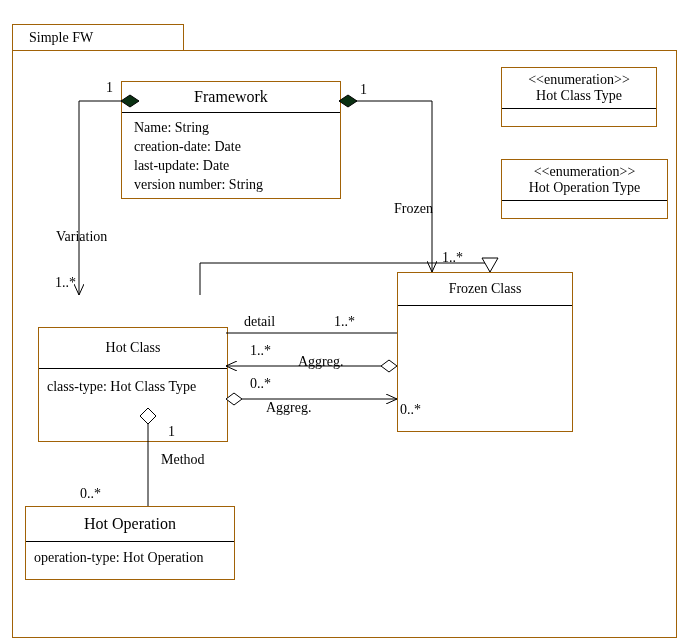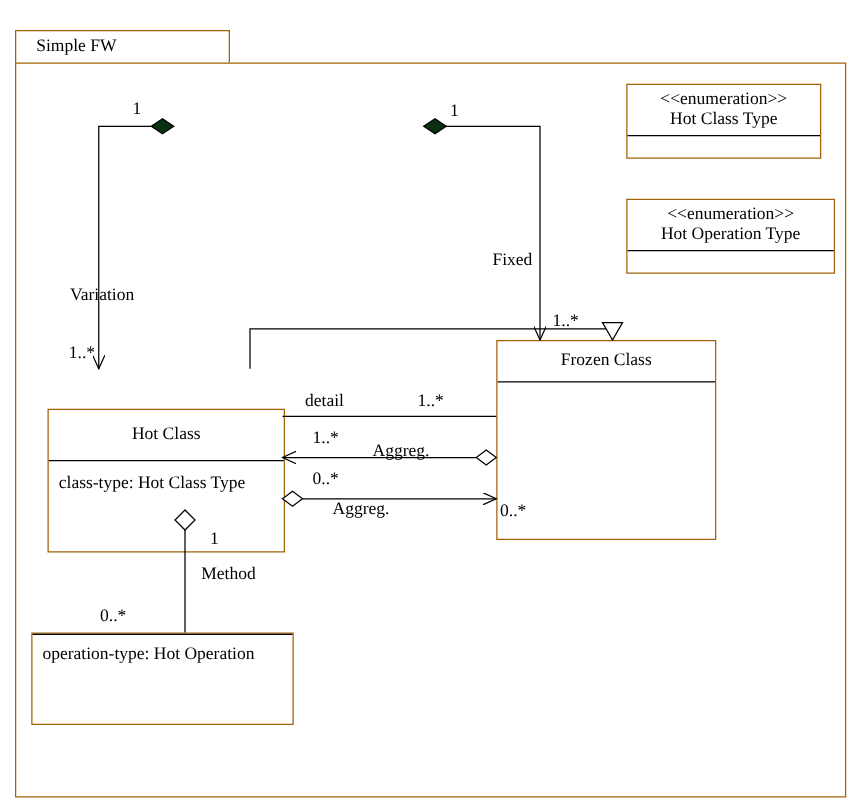--- a/index.html
+++ b/index.html
@@ -14,34 +14,44 @@
 <body>
 
 <div class="canvas">
 
   <div class="box" style="left:12px; top:24px; width:170px; height:26px; border-bottom:none;">
     <div class="label" style="left:16px; top:5px;">Simple FW</div>
   </div>
 
   <div class="box" style="left:12px; top:50px; width:663px; height:586px;"></div>
 
+  <div class="box" style="left:121px; top:81px; width:218px; height:116px;">
+    <div class="center" style="padding:6px 0; font-size:16px;">Framework</div>
+    <div class="section" style="padding:6px 12px; line-height:1.35;">
+      <div>Name: String</div>
+      <div>creation-date: Date</div>
+      <div>last-update: Date</div>
+      <div>version number: String</div>
+    </div>
+  </div>
 
   <div class="box" style="left:38px; top:295px; width:188px; height:113px;margin-top:32px;">
     <div class="center" style="padding:12px 0 12px 0;">Hot Class</div>
     <div class="section" style="padding:10px 8px;">
       <div>class-type: Hot Class Type</div>
     </div>
   </div>
 
   <div class="box" style="left:397px; top:272px; width:174px; height:158px;">
     <div class="center" style="padding:8px 0;">Frozen Class</div>
     <div class="section" style="height:118px;"></div>
   </div>
 
   <div class="box" style="left:25px; top:506px; width:208px; height:72px;">
+    <div class="center" style="padding:8px 0; font-size:16px;">Hot Operation</div>
     <div class="section" style="padding:8px 8px;">
       <div>operation-type: Hot Operation</div>
     </div>
   </div>
 
   <div class="box" style="left:501px; top:67px; width:154px; height:58px;">
     <div class="center" style="padding-top:4px;">&lt;&lt;enumeration&gt;&gt;</div>
     <div class="center" style="padding-bottom:4px;">Hot Class Type</div>
     <div class="section" style="height:14px;"></div>
   </div>
@@ -78,21 +88,21 @@
     <polygon points="226,399 234,393 242,399 234,405" fill="#fff" stroke="#000"></polygon>
 
     <line x1="148" y1="424" x2="148" y2="506" stroke="#000"></line>
     <polygon points="148,408 140,416 148,424 156,416" fill="#fff" stroke="#000"></polygon>
   </svg>
 
   <div class="label" style="left:106px; top:80px;">1</div>
   <div class="label" style="left:360px; top:82px;">1</div>
   <div class="label" style="left:56px; top:229px;">Variation</div>
   <div class="label" style="left:55px; top:275px;">1..*</div>
-  <div class="label" style="left:394px; top:201px;">Fixed</div>
+  <div class="label" style="left:394px; top:201px;">Frozen</div>
   <div class="label" style="left:442px; top:250px;">1..*</div>
 
   <div class="label" style="left:244px; top:314px;">detail</div>
   <div class="label" style="left:334px; top:314px;">1..*</div>
 
   <div class="label" style="left:250px; top:343px;">1..*</div>
   <div class="label" style="left:298px; top:354px;">Aggreg.</div>
 
   <div class="label" style="left:250px; top:376px;">0..*</div>
   <div class="label" style="left:266px; top:400px;">Aggreg.</div>

